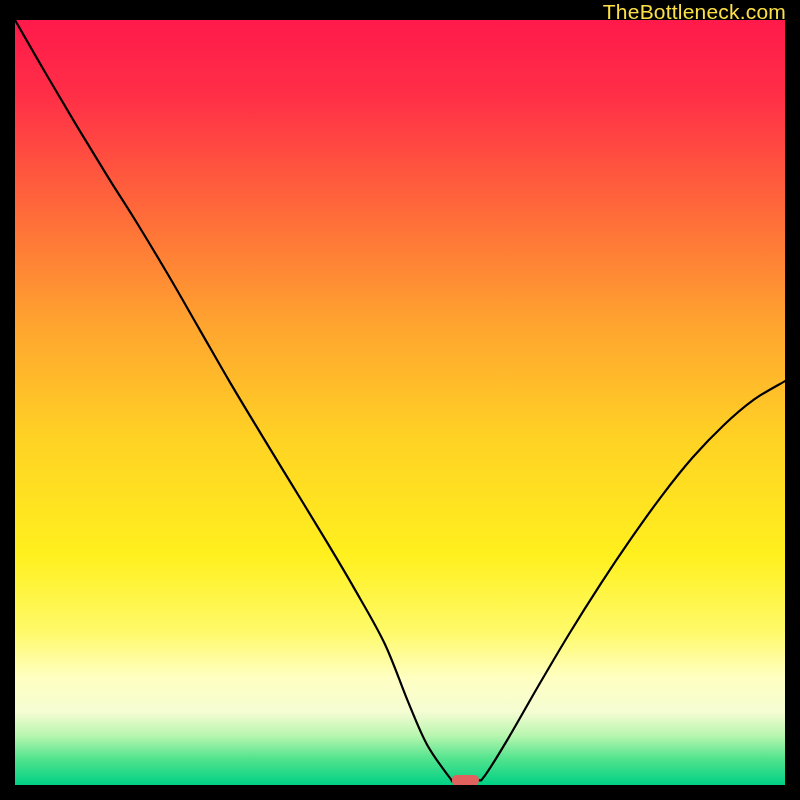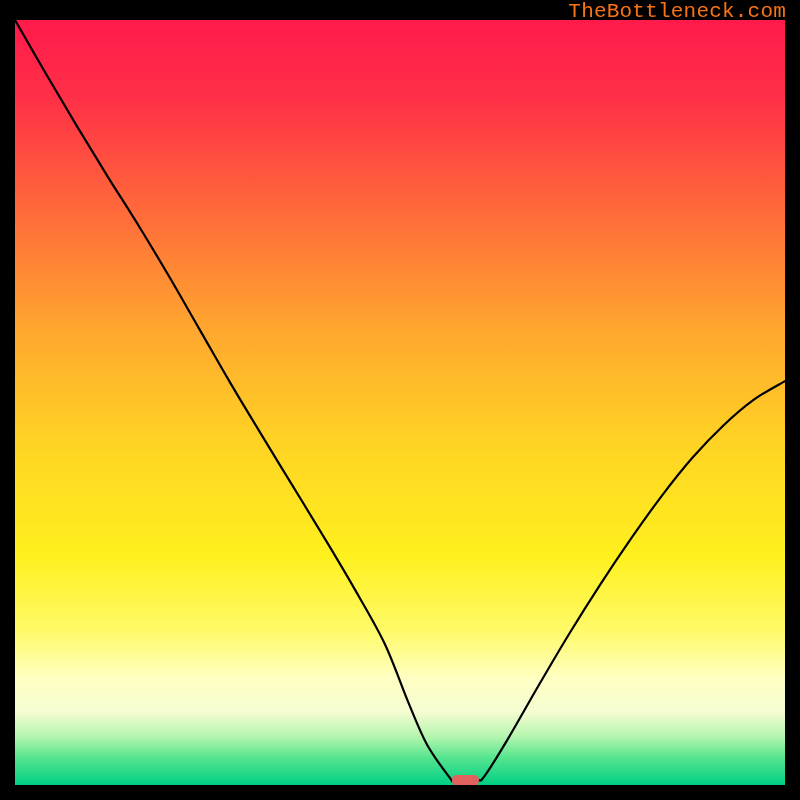--- a/index.html
+++ b/index.html
@@ -23,24 +23,24 @@
     left: 15px;
     top: 20px;
     width: 770px;
     height: 765px;
     overflow: hidden;
   }
   .watermark {
     position: absolute;
     top: 0;
     right: 14px;
-    font-family: Liberation Mono, monospace;
+    font-family: Liberation Sans, sans-serif;
     font-size: 21px;
     font-weight: 500;
-    color: #f97316;
+    color: #fde047;
     letter-spacing: 0.2px;
   }
   svg {
     display: block;
   }
 </style>
 </head>
 <body>
 
 <div class="frame">

